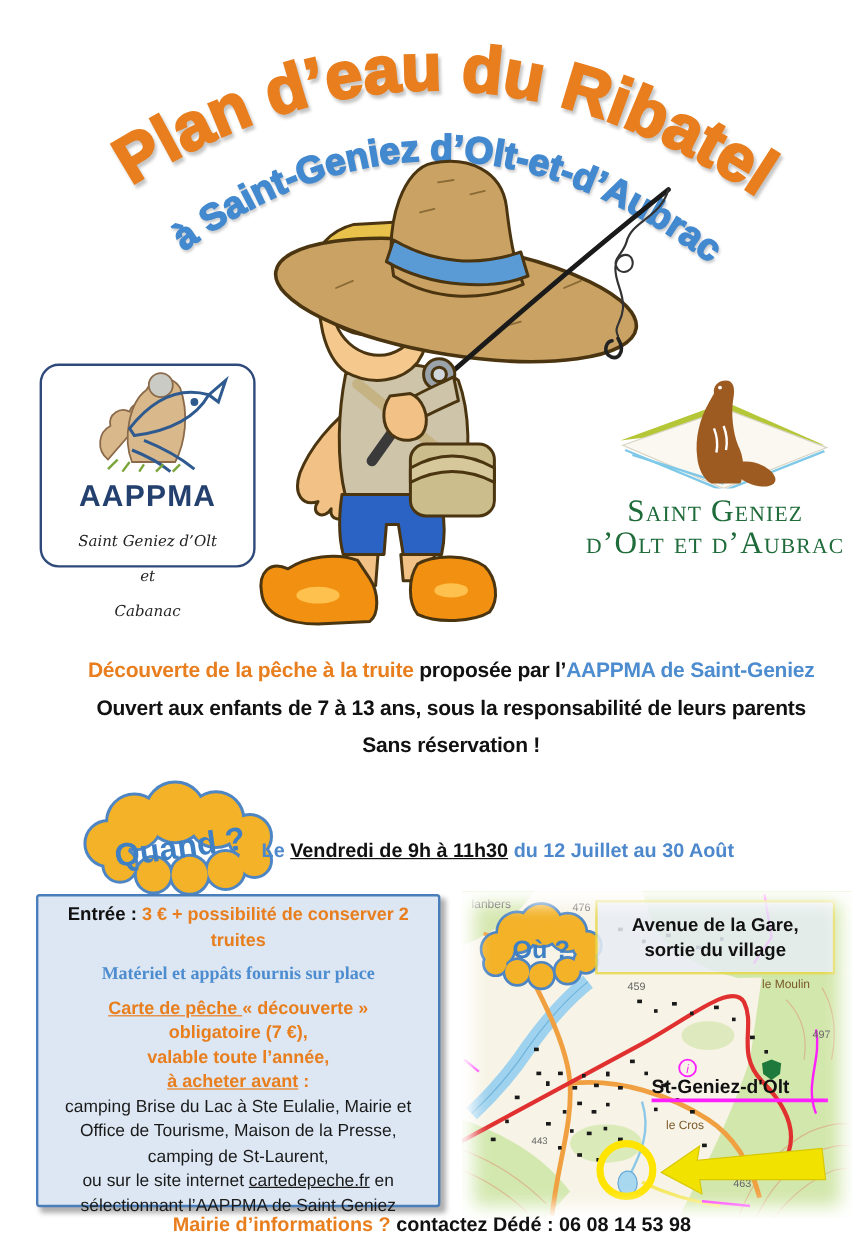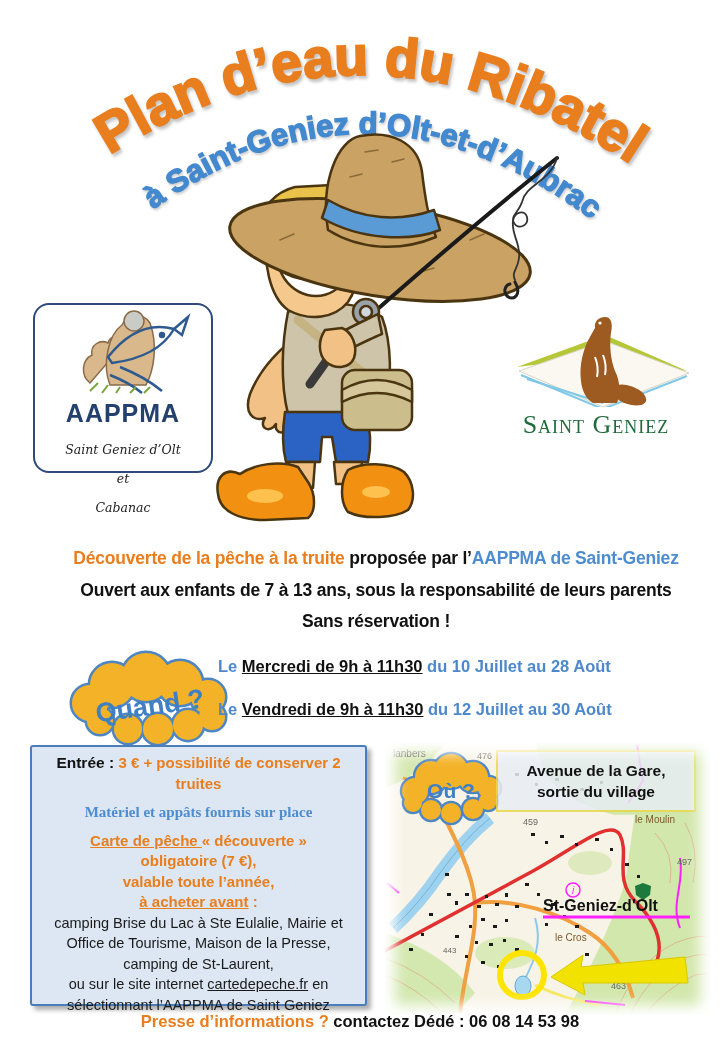--- a/index.html
+++ b/index.html
@@ -179,20 +179,21 @@
       </g>
       <g>
         <path fill="#9E5B21" d="M118,2 C111,2 107,7 108,13 L104,20 C96,34 92,50 94,66 C95,76 99,84 106,88 L130,88 C134,78 133,66 128,56 C124,46 122,30 124,18 C126,8 124,2 118,2 Z"></path>
         <ellipse cx="142" cy="80" rx="18" ry="9" transform="rotate(20 142 80)" fill="#9E5B21"></ellipse>
         <circle cx="113" cy="8" r="1.6" fill="#fff"></circle>
         <path d="M108,42 Q112,52 110,62" stroke="#fff" stroke-width="2" fill="none"></path>
         <path d="M116,40 Q120,50 118,60" stroke="#fff" stroke-width="2" fill="none"></path>
       </g>
     </svg>
     <div class="ln">Saint Geniez</div>
+    <div class="ln">d’Olt et d’Aubrac</div>
   </div>
 
   <div class="introline" style="top:548px;"><span class="o">Découverte de la pêche à la truite</span><span> proposée par l’</span><span class="b">AAPPMA de Saint-Geniez</span></div>
   <div class="introline" style="top:580px;">Ouvert aux enfants de 7 à 13 ans, sous la responsabilité de leurs parents</div>
   <div class="introline" style="top:611px;">Sans réservation !</div>
 
   <svg class="abs" style="left:60px;top:645px;" width="178" height="100" viewBox="0 0 178 100">
     <g stroke="#4E86C4" stroke-width="5" fill="#F3B227">
       <circle cx="30" cy="58" r="18"></circle>
         <circle cx="52" cy="40" r="22"></circle>
@@ -213,21 +214,20 @@
         <circle cx="148" cy="52" r="17"></circle>
         <circle cx="152" cy="72" r="13"></circle>
       <circle cx="128" cy="80" r="15"></circle>
         <circle cx="98" cy="84" r="15"></circle>
         <circle cx="68" cy="84" r="14"></circle>
       <circle cx="40" cy="76" r="13"></circle>
     </g>
     <text x="90" y="70" font-size="27" font-weight="bold" fill="#3F7FC4" text-anchor="middle" transform="rotate(-8 90 62)">Quand ?</text>
   </svg>
 
-  <div class="sched" style="top:657px;"><span>Le </span><span class="t">Mercredi de 9h à 11h30</span><span>  du 10 Juillet au 28 Août</span></div>
   <div class="sched" style="top:700px;"><span>Le </span><span class="t">Vendredi de 9h à 11h30</span><span>  du 12 Juillet au 30 Août</span></div>
 
   <div class="infobox">
     <div><span class="kb">Entrée : </span><span class="ob">3 € + possibilité de conserver 2 truites</span></div>
     <div class="bb mt8">Matériel et appâts fournis sur place</div>
     <div class="mt8"><span class="ob u">Carte de pêche </span><span class="ob">« découverte »</span></div>
     <div class="ob">obligatoire (7  €),</div>
     <div class="ob">valable toute l’année,</div>
     <div><span class="ob u">à acheter avant</span><span class="ob"> :</span></div>
     <div class="kn">camping Brise du Lac à Ste Eulalie, Mairie et</div>
@@ -386,15 +386,15 @@
 
       <g>
         <rect x="112" y="8" width="198" height="60" fill="#E8EEF6" opacity="0.85" stroke="#E8D84A" stroke-width="2"></rect>
         <text x="211" y="33" font-size="15.5" font-weight="bold" fill="#111" text-anchor="middle">Avenue de la Gare,</text>
         <text x="211" y="54" font-size="15.5" font-weight="bold" fill="#111" text-anchor="middle">sortie du village</text>
       </g>
     </svg>
     <div class="map-fade"></div>
   </div>
 
-  <div class="footer"><span class="o">Presse d’informations ? </span><span>contactez  Dédé : 06 08 14 53 98</span></div>
+  <div class="footer"><span class="o">Mairie d’informations ? </span><span>contactez  Dédé : 06 08 14 53 98</span></div>
 
 </div>
 
 </body></html>

